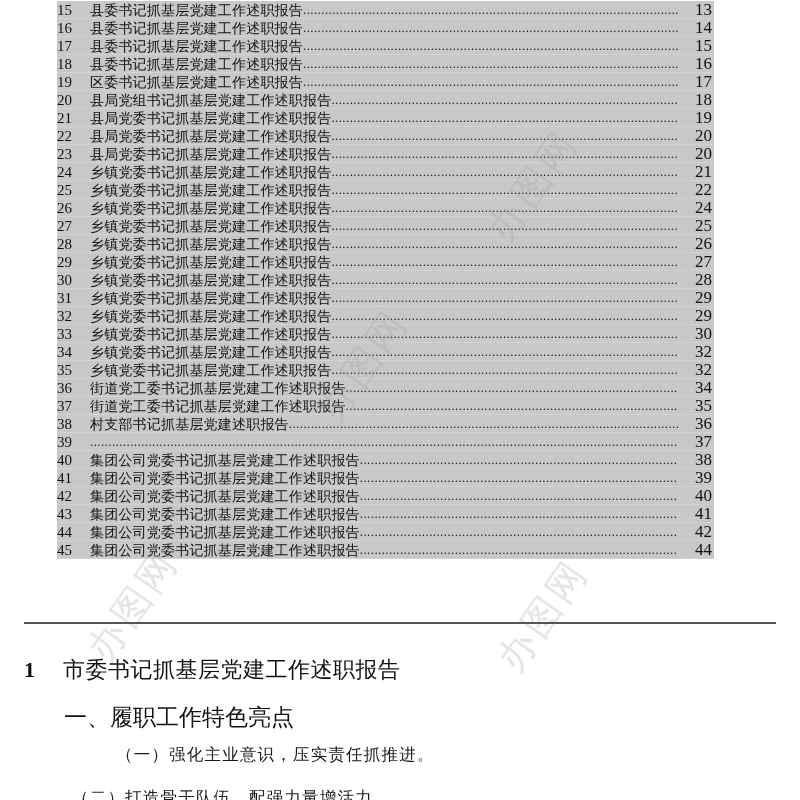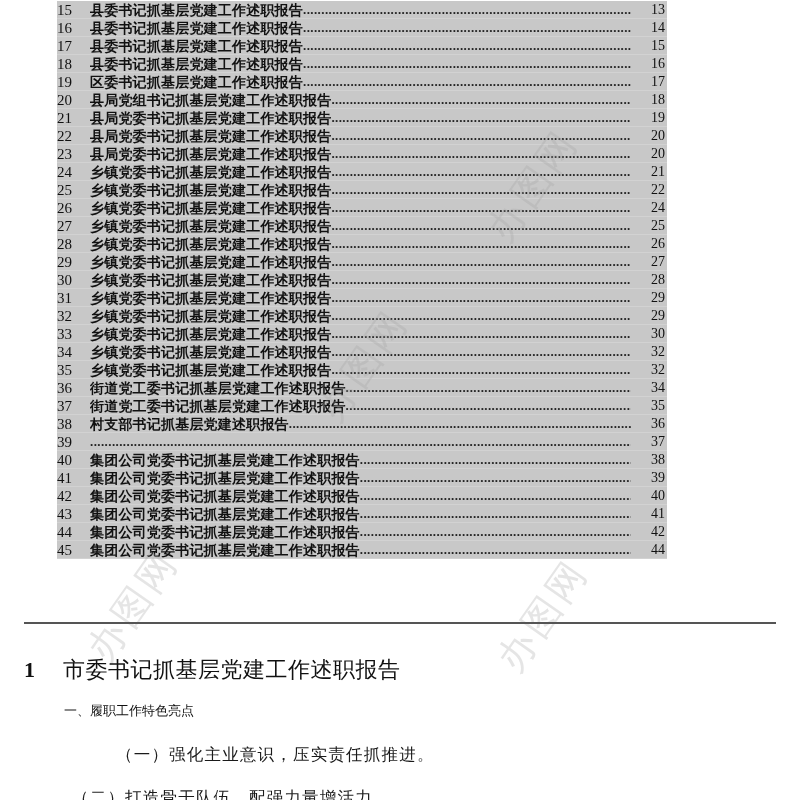--- a/index.html
+++ b/index.html
@@ -1,31 +1,31 @@
 <!DOCTYPE html>
 <html><head>
 <meta charset="utf-8">
 <style>
   html, body { margin: 0; padding: 0; background: #ffffff; }
   body { width: 800px; height: 800px; overflow: hidden; position: relative;
          font-family: "DejaVu Sans", "Liberation Sans", sans-serif; color: #111; }
-  .toc { position: absolute; left: 57px; top: 1px; width: 610px; background: #c8c8c8; }
+  .toc { position: absolute; left: 57px; top: 1px; width: 657px; background: #c8c8c8; }
   .toc-row { position: relative; height: 18px; line-height: 18px; font-size: 14.5px;
              border-bottom: 1px solid #d2d2d2; box-sizing: border-box; white-space: nowrap; overflow: hidden; }
   .toc-num { position: absolute; left: 0; top: 0; width: 30px; font-family: "Liberation Serif", "DejaVu Serif", serif; font-size: 15px; }
-  .toc-title-wrap { position: absolute; left: 33px; right: 36px; top: 0; display: flex; overflow: hidden; font-weight: bold; }
+  .toc-title-wrap { position: absolute; left: 33px; right: 36px; top: 0; display: flex; overflow: hidden; }
   .toc-title { flex: 0 0 auto; font-family: "DejaVu Sans", sans-serif; font-size: 14px; letter-spacing: 0.2px; }
   .toc-leader { flex: 1 1 auto; overflow: hidden; font-family: "Liberation Serif", serif; font-size: 13px; letter-spacing: 0.4px; color: #222; }
   .toc-leader::before { content: "................................................................................................................................................................................................................................................................................................................................................................................................................................................"; }
-  .toc-page { position: absolute; right: 2px; top: 0; font-family: "Liberation Serif", "DejaVu Serif", serif; font-size: 14px; text-align: right; }
+  .toc-page { position: absolute; right: 2px; top: 0; font-family: "Liberation Serif", "DejaVu Serif", serif; font-size: 17px; text-align: right; }
   .rule { position: absolute; left: 24px; top: 622px; width: 752px; height: 2px; background: #555; }
   .h1 { position: absolute; left: 24px; top: 655px; font-size: 22px; font-weight: normal; white-space: nowrap; }
   .h1 .h1-num { font-family: "Liberation Serif", serif; font-weight: bold; display: inline-block; width: 39px; }
   .h1 .h1-text { font-family: "DejaVu Sans", sans-serif; letter-spacing: 0.5px; }
-  .h2 { position: absolute; left: 64px; top: 702px; font-size: 13px; white-space: nowrap; font-family: "DejaVu Sans", sans-serif; }
+  .h2 { position: absolute; left: 64px; top: 702px; font-size: 23px; white-space: nowrap; font-family: "DejaVu Sans", sans-serif; }
   .body-line { position: absolute; left: 72px; font-size: 16.5px; white-space: nowrap; font-family: "DejaVu Serif", serif; letter-spacing: 1.2px; color: #1a1a1a; }
   .line1 { top: 744px; margin-left: 44px; }
   .line2 { top: 787px; }
   .watermark { position: absolute; color: rgba(160,160,160,0.28); font-size: 38px; font-family: "DejaVu Sans", sans-serif;
                transform: rotate(-55deg); white-space: nowrap; pointer-events: none; letter-spacing: 4px; }
 </style>
 </head>
 <body>
 
 <div class="toc" id="toc">

